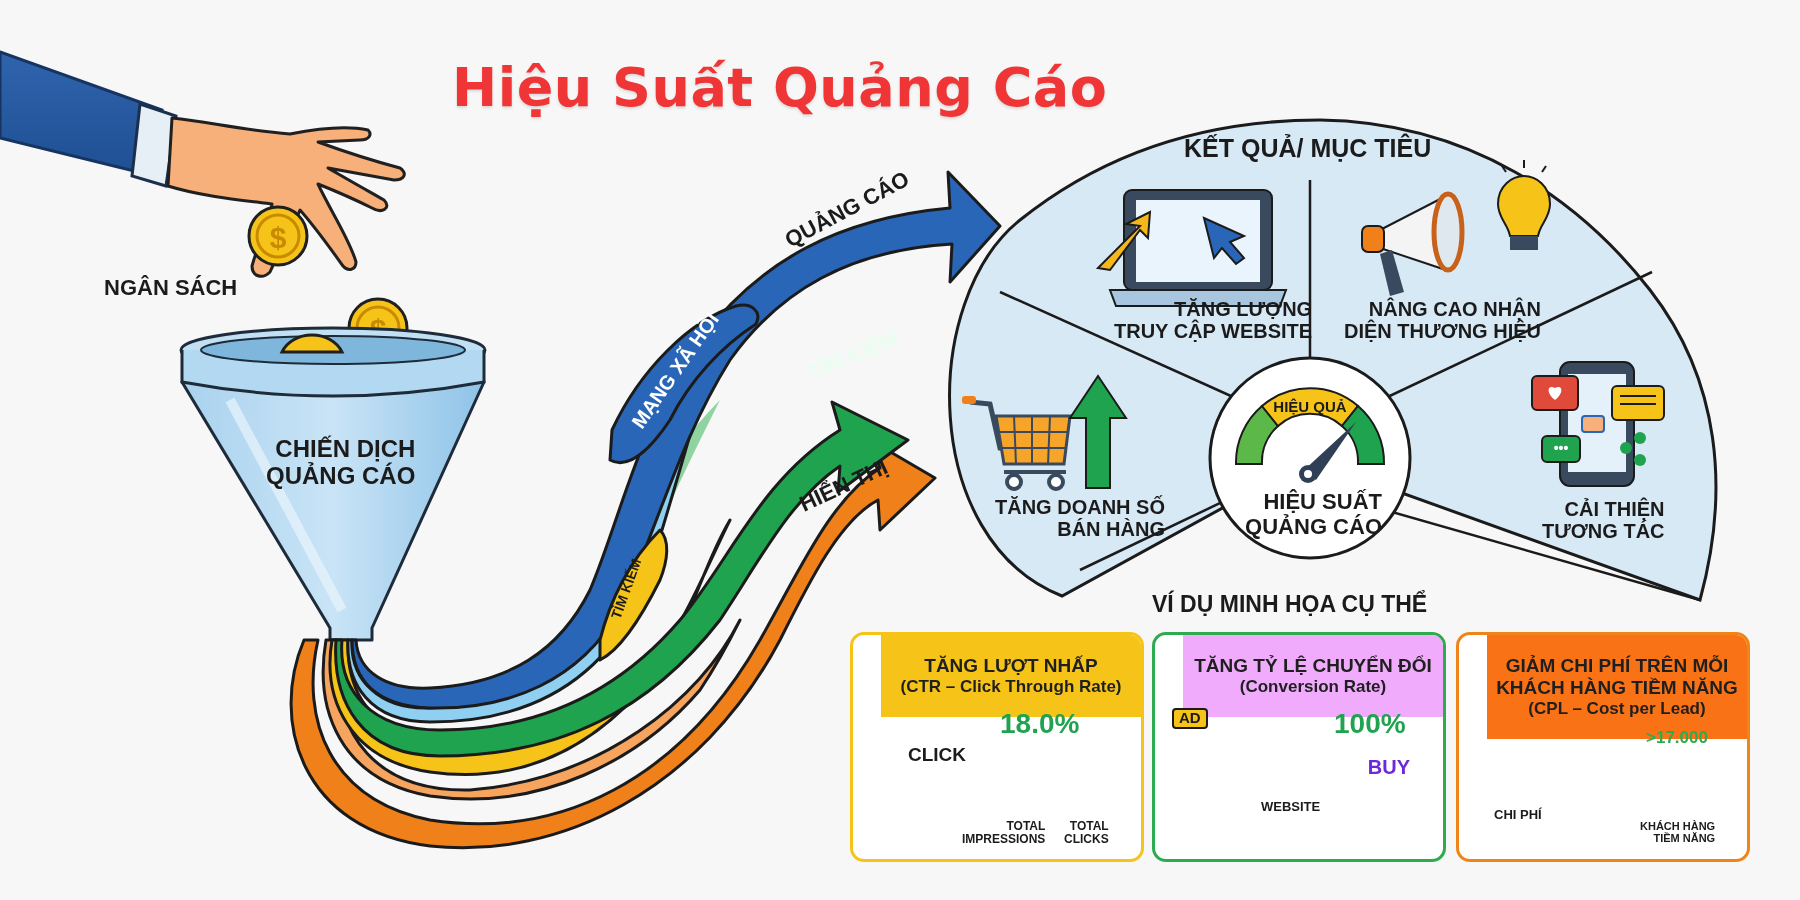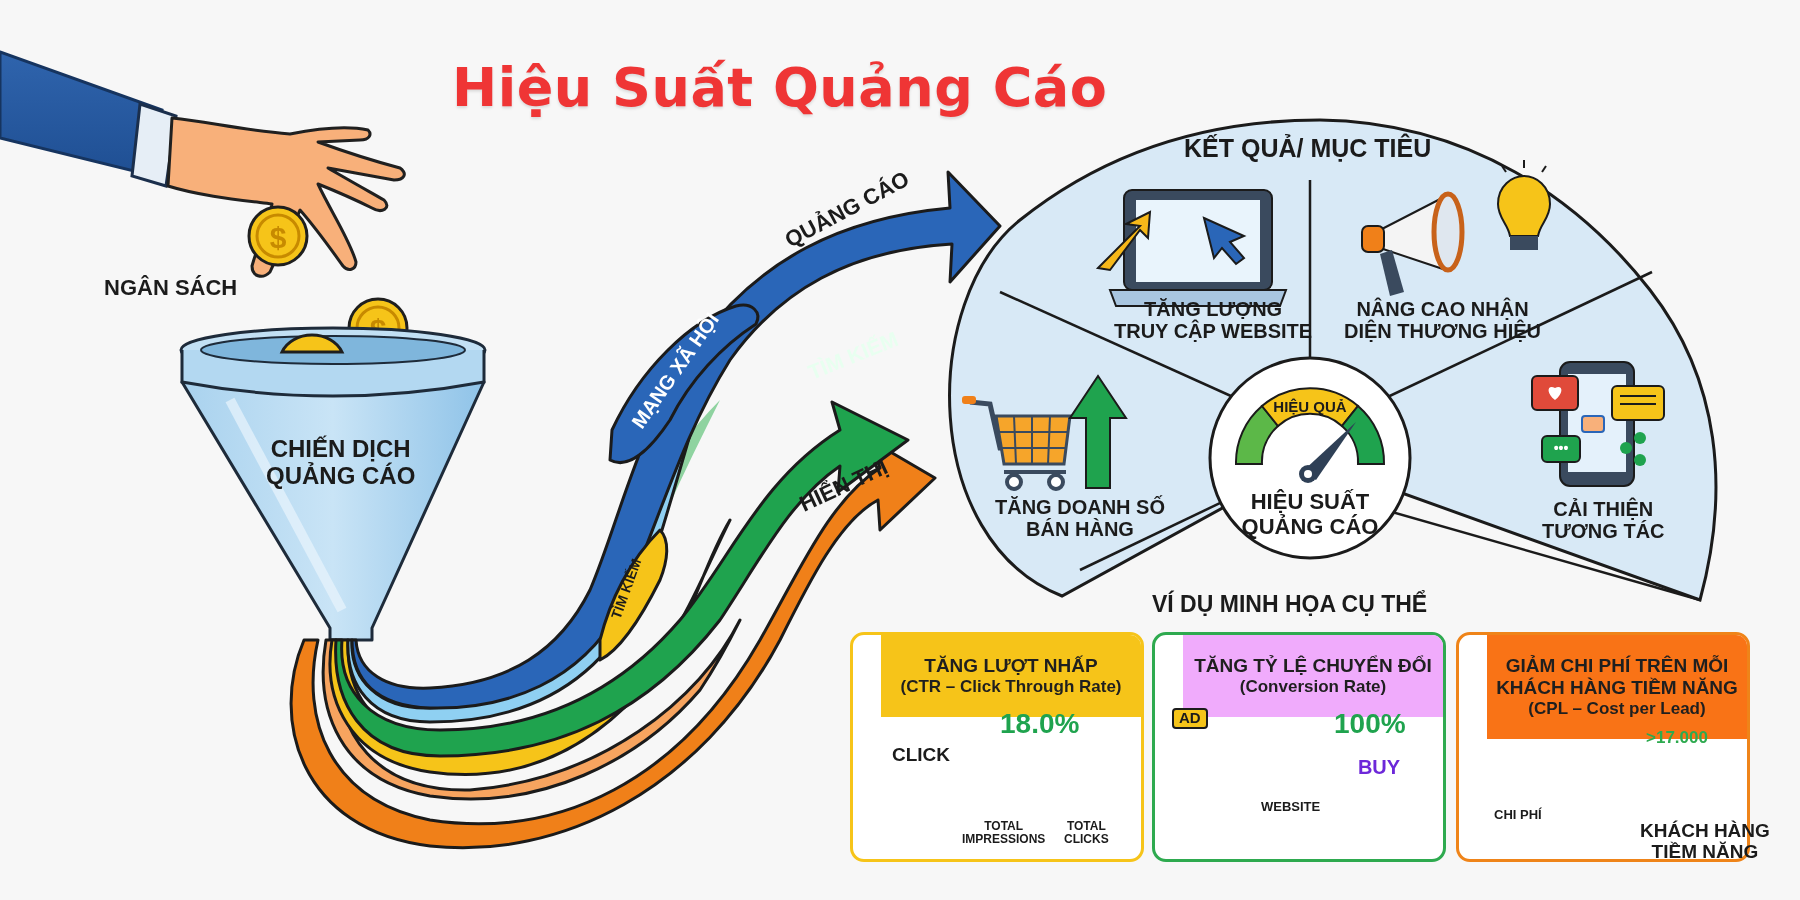--- a/index.html
+++ b/index.html
@@ -1,20 +1,20 @@
 <!DOCTYPE html>
 <html><head>
 <meta charset="utf-8">
 <style>
   html,body{margin:0;padding:0;}
   body{width:1800px;height:900px;background:#f7f7f7;position:relative;overflow:hidden;font-family:"DejaVu Sans","Liberation Sans",sans-serif;}
   svg.stage{position:absolute;left:0;top:0;width:1800px;height:900px;}
   .t{font-family:"Liberation Sans","DejaVu Sans",sans-serif;font-weight:700;}
   .title{position:absolute;left:452px;top:56px;font-size:54px;font-weight:700;color:#ef3535;font-family:"DejaVu Sans","Liberation Sans",sans-serif;white-space:nowrap;text-shadow:0 2px 3px rgba(0,0,0,.12);letter-spacing:0.5px;}
-  .lbl{position:absolute;font-family:"Liberation Sans","DejaVu Sans",sans-serif;font-weight:700;color:#1b1b1b;text-align:center;line-height:1.12;white-space:nowrap;}
+  .lbl{position:absolute;font-family:"Liberation Sans","DejaVu Sans",sans-serif;font-weight:700;color:#1b1b1b;text-align:right;line-height:1.12;white-space:nowrap;}
   .card{position:absolute;top:632px;width:294px;height:230px;border-radius:14px;background:#fff;box-sizing:border-box;overflow:hidden;padding-left:28px;}
   .card .head{height:82px;display:flex;flex-direction:column;justify-content:center;align-items:center;font-family:"Liberation Sans","DejaVu Sans",sans-serif;font-weight:700;color:#1f1f1f;text-align:center;line-height:1.18;}
   .card .head .h1{font-size:19px;}
   .card .head .h2{font-size:17px;font-weight:700;}
 </style>
 </head>
 <body>
 
 <div class="title">Hiệu Suất Quảng Cáo</div>
 
@@ -268,16 +268,16 @@
 
 <div class="card" style="left:1456px;border:3px solid #ef8419;">
   <div class="head" style="background:#f97316;height:104px;">
     <div class="h1">GIẢM CHI PHÍ TRÊN MỖI</div>
     <div class="h1">KHÁCH HÀNG TIỀM NĂNG</div>
     <div class="h2">(CPL – Cost per Lead)</div>
   </div>
 </div>
 <div class="lbl" style="left:1646px;top:728px;font-size:17px;color:#2eaa4f;">&gt;17.000</div>
 <div class="lbl" style="left:1494px;top:808px;font-size:13px;">CHI PHÍ</div>
-<div class="lbl" style="left:1640px;top:820px;font-size:19px;">
+<div class="lbl" style="left:1640px;top:820px;font-size:11px;">
   <div>KHÁCH HÀNG</div>
   <div>TIỀM NĂNG</div>
 </div>
 
 </body></html>

